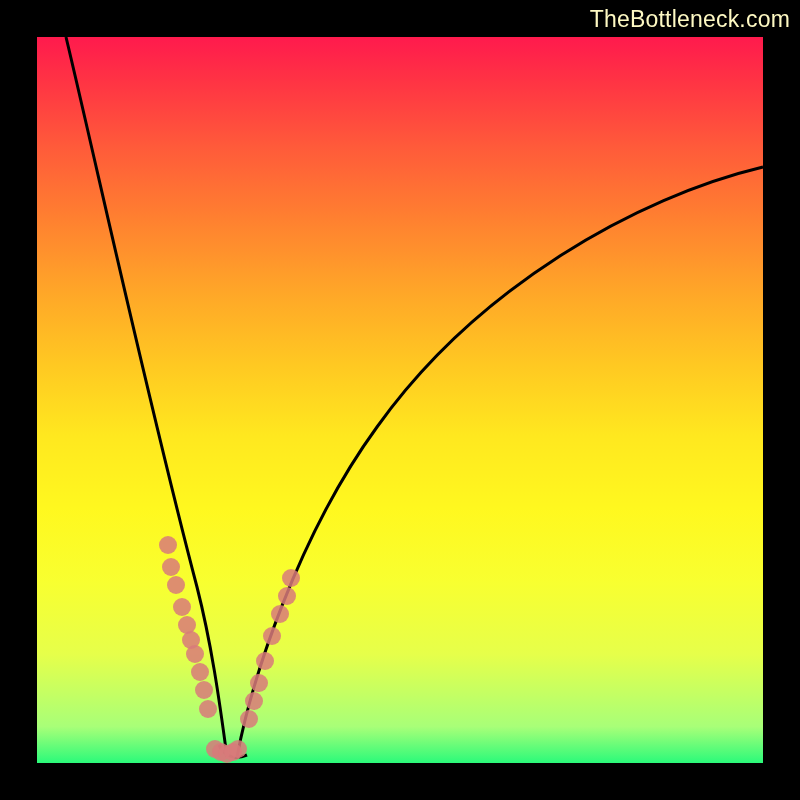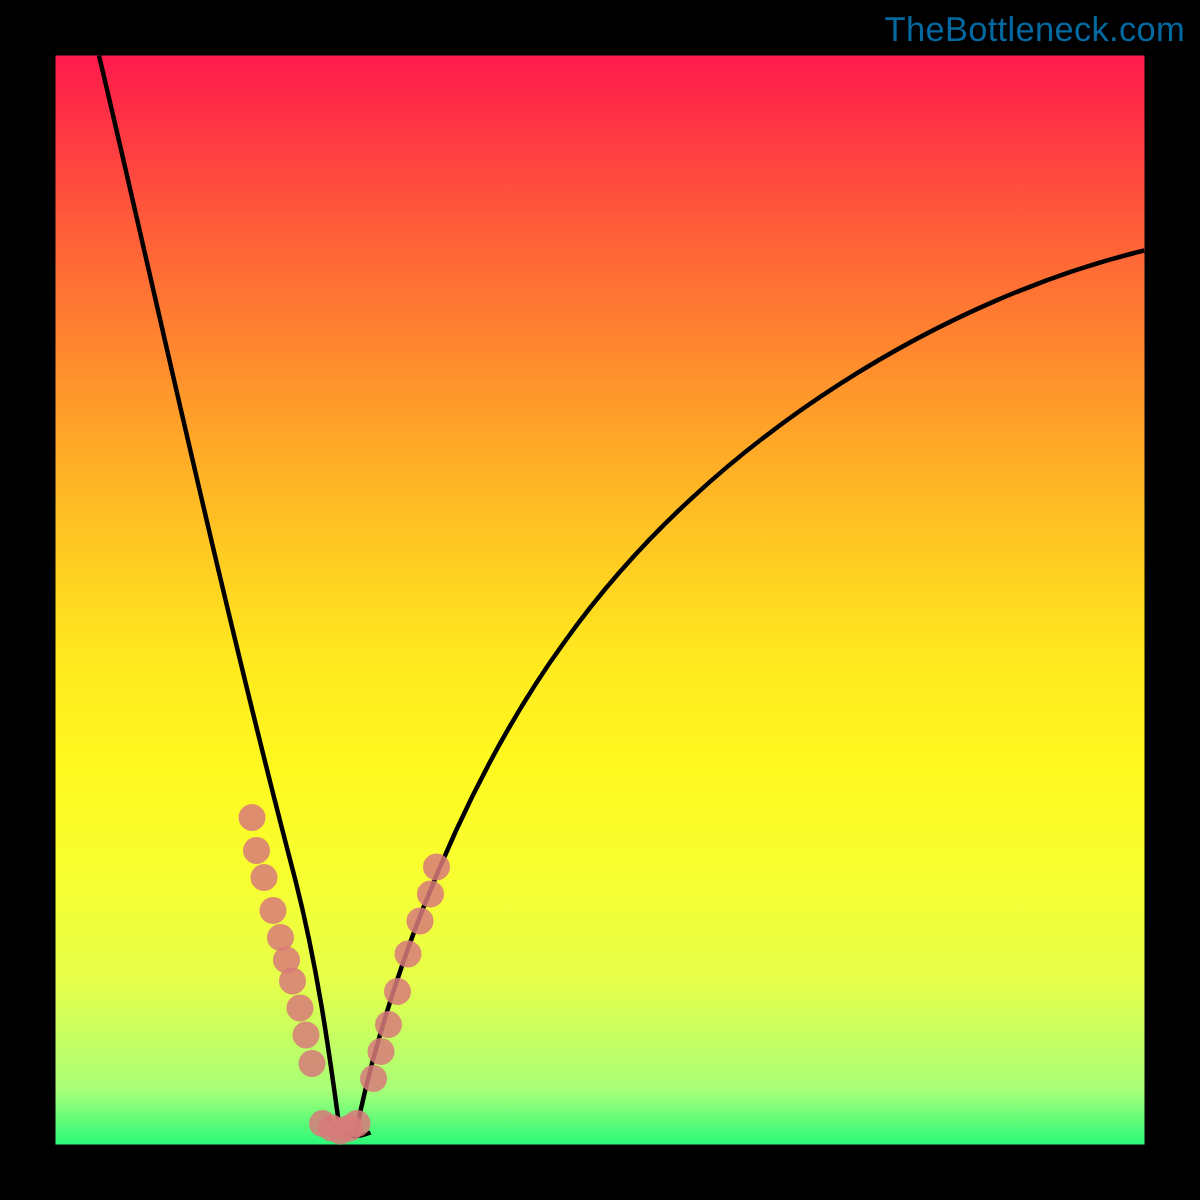--- a/index.html
+++ b/index.html
@@ -30,21 +30,21 @@
       #f8ff30 75%,
       #e6ff4a 85%,
       #a8ff78 95%,
       #2bfa7a 100%
     );
   }
   .watermark {
     position: absolute;
     top: 6px;
     right: 10px;
-    color: #0369a1;
+    color: #fef9c3;
     font-size: 23px;
     font-weight: 500;
     letter-spacing: 0.2px;
   }
   svg.curves {
     position: absolute;
     left: 0;
     top: 0;
     width: 726px;
     height: 726px;

